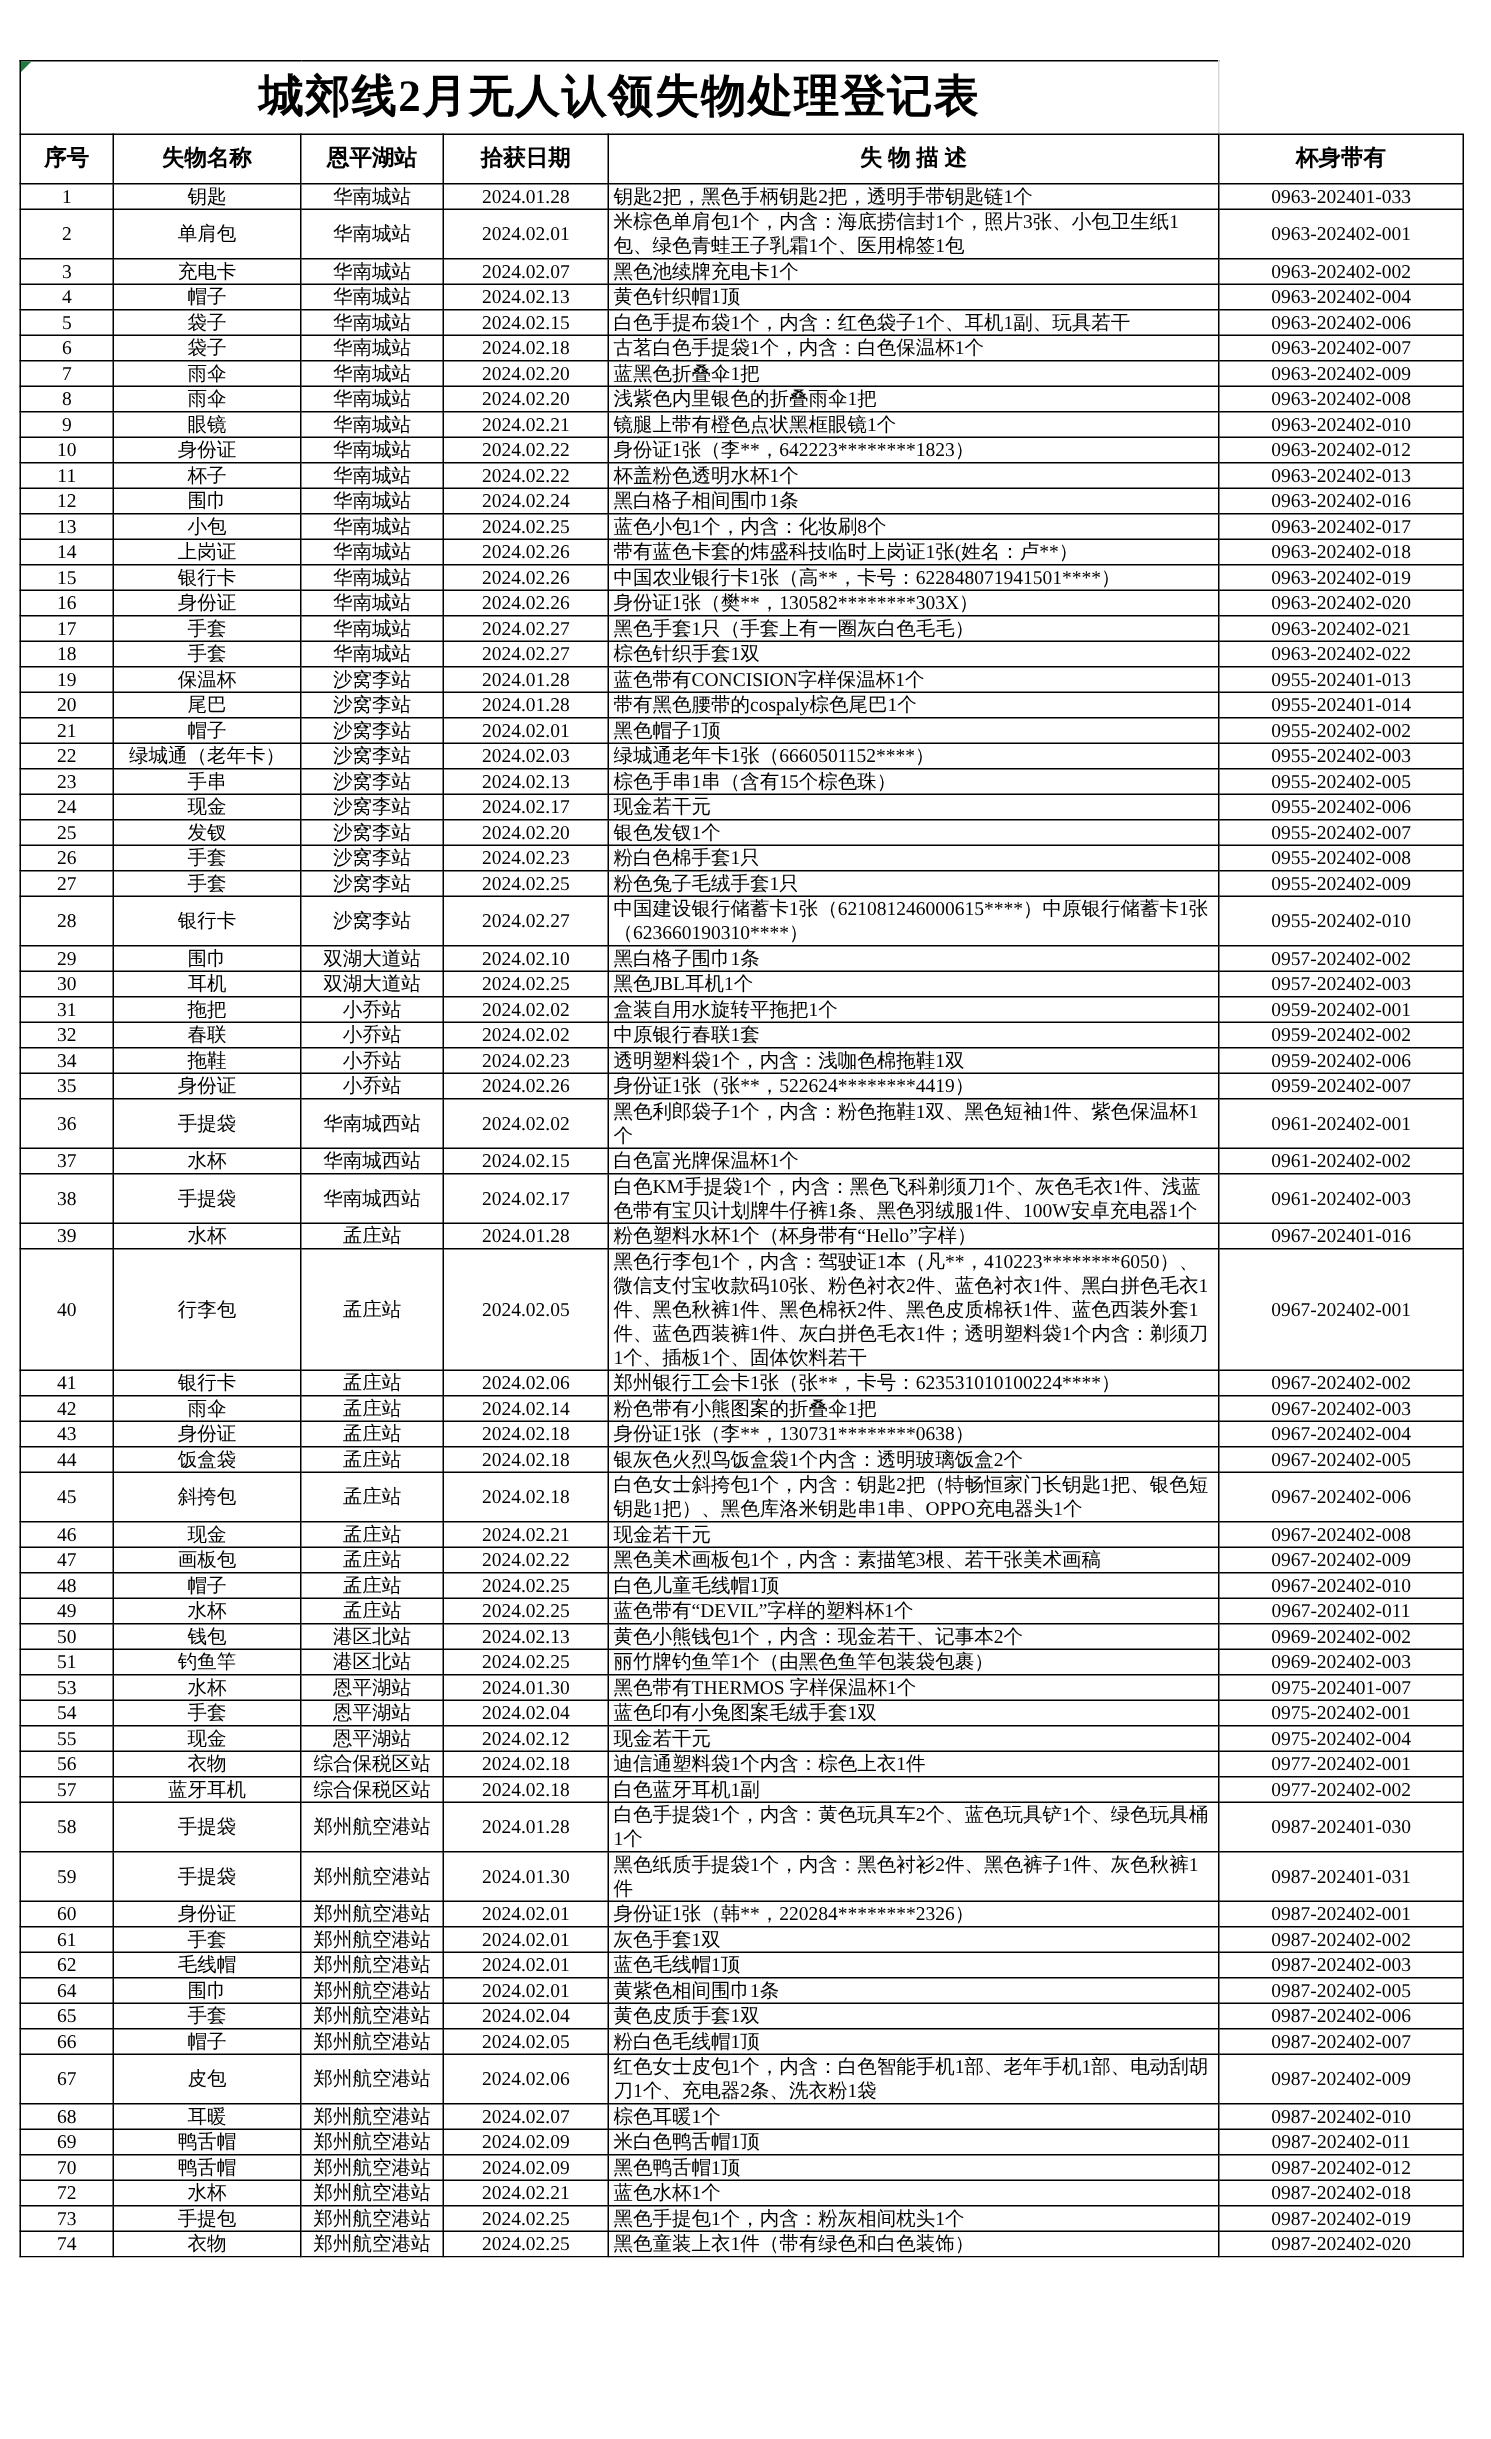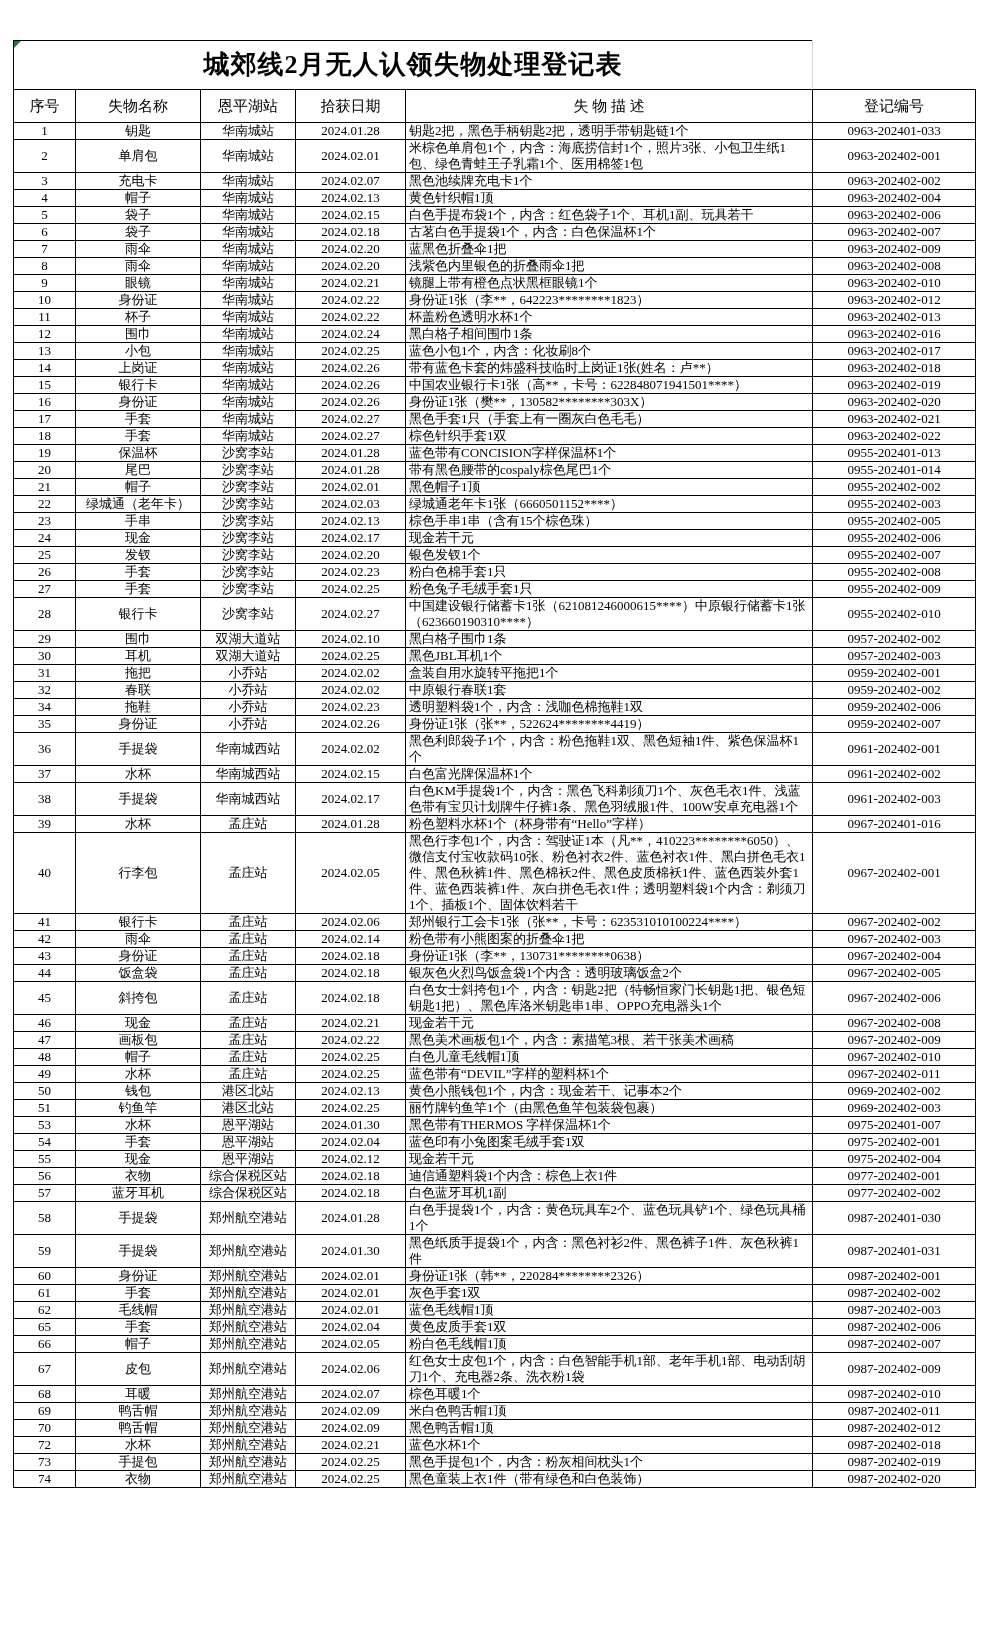--- a/index.html
+++ b/index.html
@@ -32,21 +32,21 @@
     line-height: 16px;
     padding: 0 3px;
     vertical-align: middle;
     text-align: center;
     word-break: break-all;
     overflow-wrap: anywhere;
   }
   tr.title-row td.title-cell {
     position: relative;
     height: 48px;
-    font-size: 26px;
+    font-size: 30px;
     font-weight: bold;
     letter-spacing: 1px;
     border: 1px solid #000000;
     border-right: 1px solid #d9d9d9;
   }
   tr.title-row td.title-gap {
     border: none;
     border-left: 1px solid #d9d9d9;
     border-bottom: 1px solid #000000;
     background: #ffffff;
@@ -56,21 +56,21 @@
     top: 0;
     left: 0;
     width: 0;
     height: 0;
     border-top: 7px solid #1f7a3f;
     border-right: 7px solid transparent;
   }
   tr.header-row th {
     height: 32px;
     font-size: 15px;
-    font-weight: normal;
+    font-weight: bold;
   }
   tbody td.c4 { text-align: left; }
   tbody td.c0, tbody td.c5 { font-family: "Liberation Serif", "DejaVu Serif", serif; }
 </style>
 </head>
 <body>
 
 <div class="sheet">
   <table class="lost-table">
     <colgroup>
@@ -88,21 +88,21 @@
           <span>城郊线2月无人认领失物处理登记表</span>
         </td>
         <td class="title-gap"></td>
       </tr>
       <tr class="header-row">
         <th>序号</th>
         <th>失物名称</th>
         <th>恩平湖站</th>
         <th>拾获日期</th>
         <th>失 物 描 述</th>
-        <th>登记编号</th>
+        <th>杯身带有</th>
       </tr>
     </thead>
     <tbody>
         <tr>
           <td class="c0">1</td>
           <td class="c1">钥匙</td>
           <td class="c2">华南城站</td>
           <td class="c3">2024.01.28</td>
           <td class="c4">钥匙2把，黑色手柄钥匙2把，透明手带钥匙链1个</td>
           <td class="c5">0963-202401-033</td>
@@ -573,20 +573,28 @@
         </tr>
         <tr>
           <td class="c0">62</td>
           <td class="c1">毛线帽</td>
           <td class="c2">郑州航空港站</td>
           <td class="c3">2024.02.01</td>
           <td class="c4">蓝色毛线帽1顶</td>
           <td class="c5">0987-202402-003</td>
         </tr>
         <tr>
+          <td class="c0">64</td>
+          <td class="c1">围巾</td>
+          <td class="c2">郑州航空港站</td>
+          <td class="c3">2024.02.01</td>
+          <td class="c4">黄紫色相间围巾1条</td>
+          <td class="c5">0987-202402-005</td>
+        </tr>
+        <tr>
           <td class="c0">65</td>
           <td class="c1">手套</td>
           <td class="c2">郑州航空港站</td>
           <td class="c3">2024.02.04</td>
           <td class="c4">黄色皮质手套1双</td>
           <td class="c5">0987-202402-006</td>
         </tr>
         <tr>
           <td class="c0">66</td>
           <td class="c1">帽子</td>

